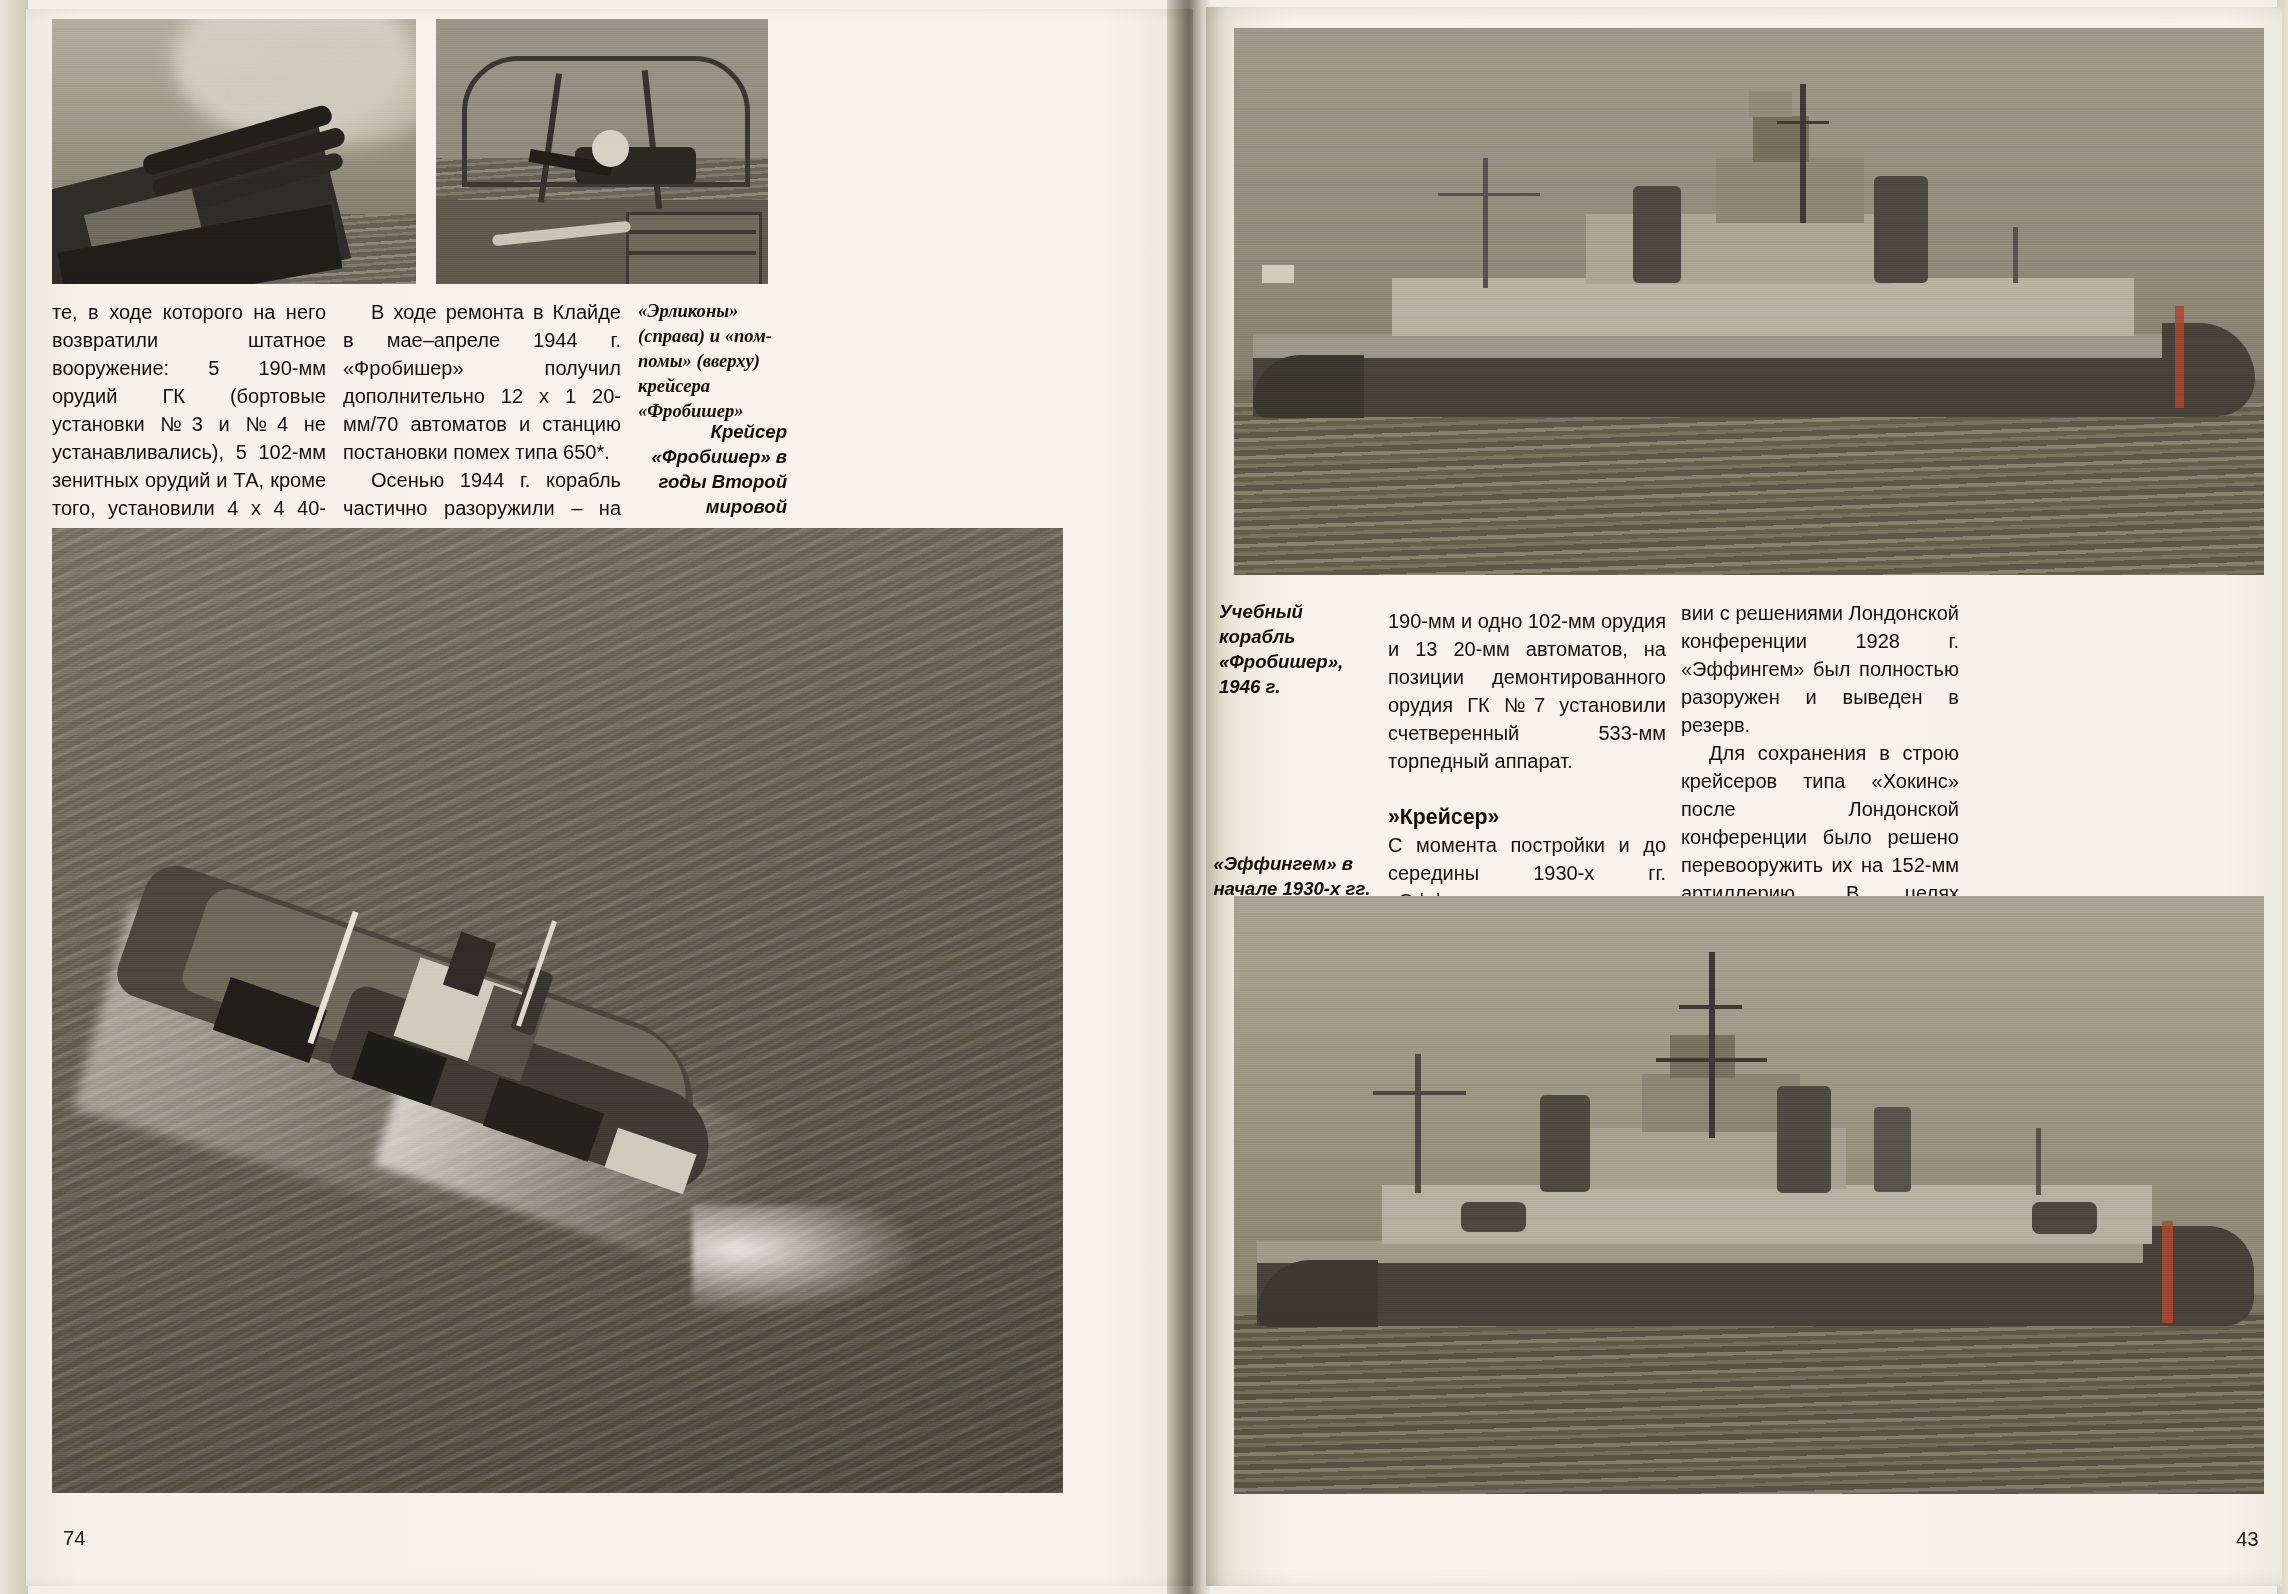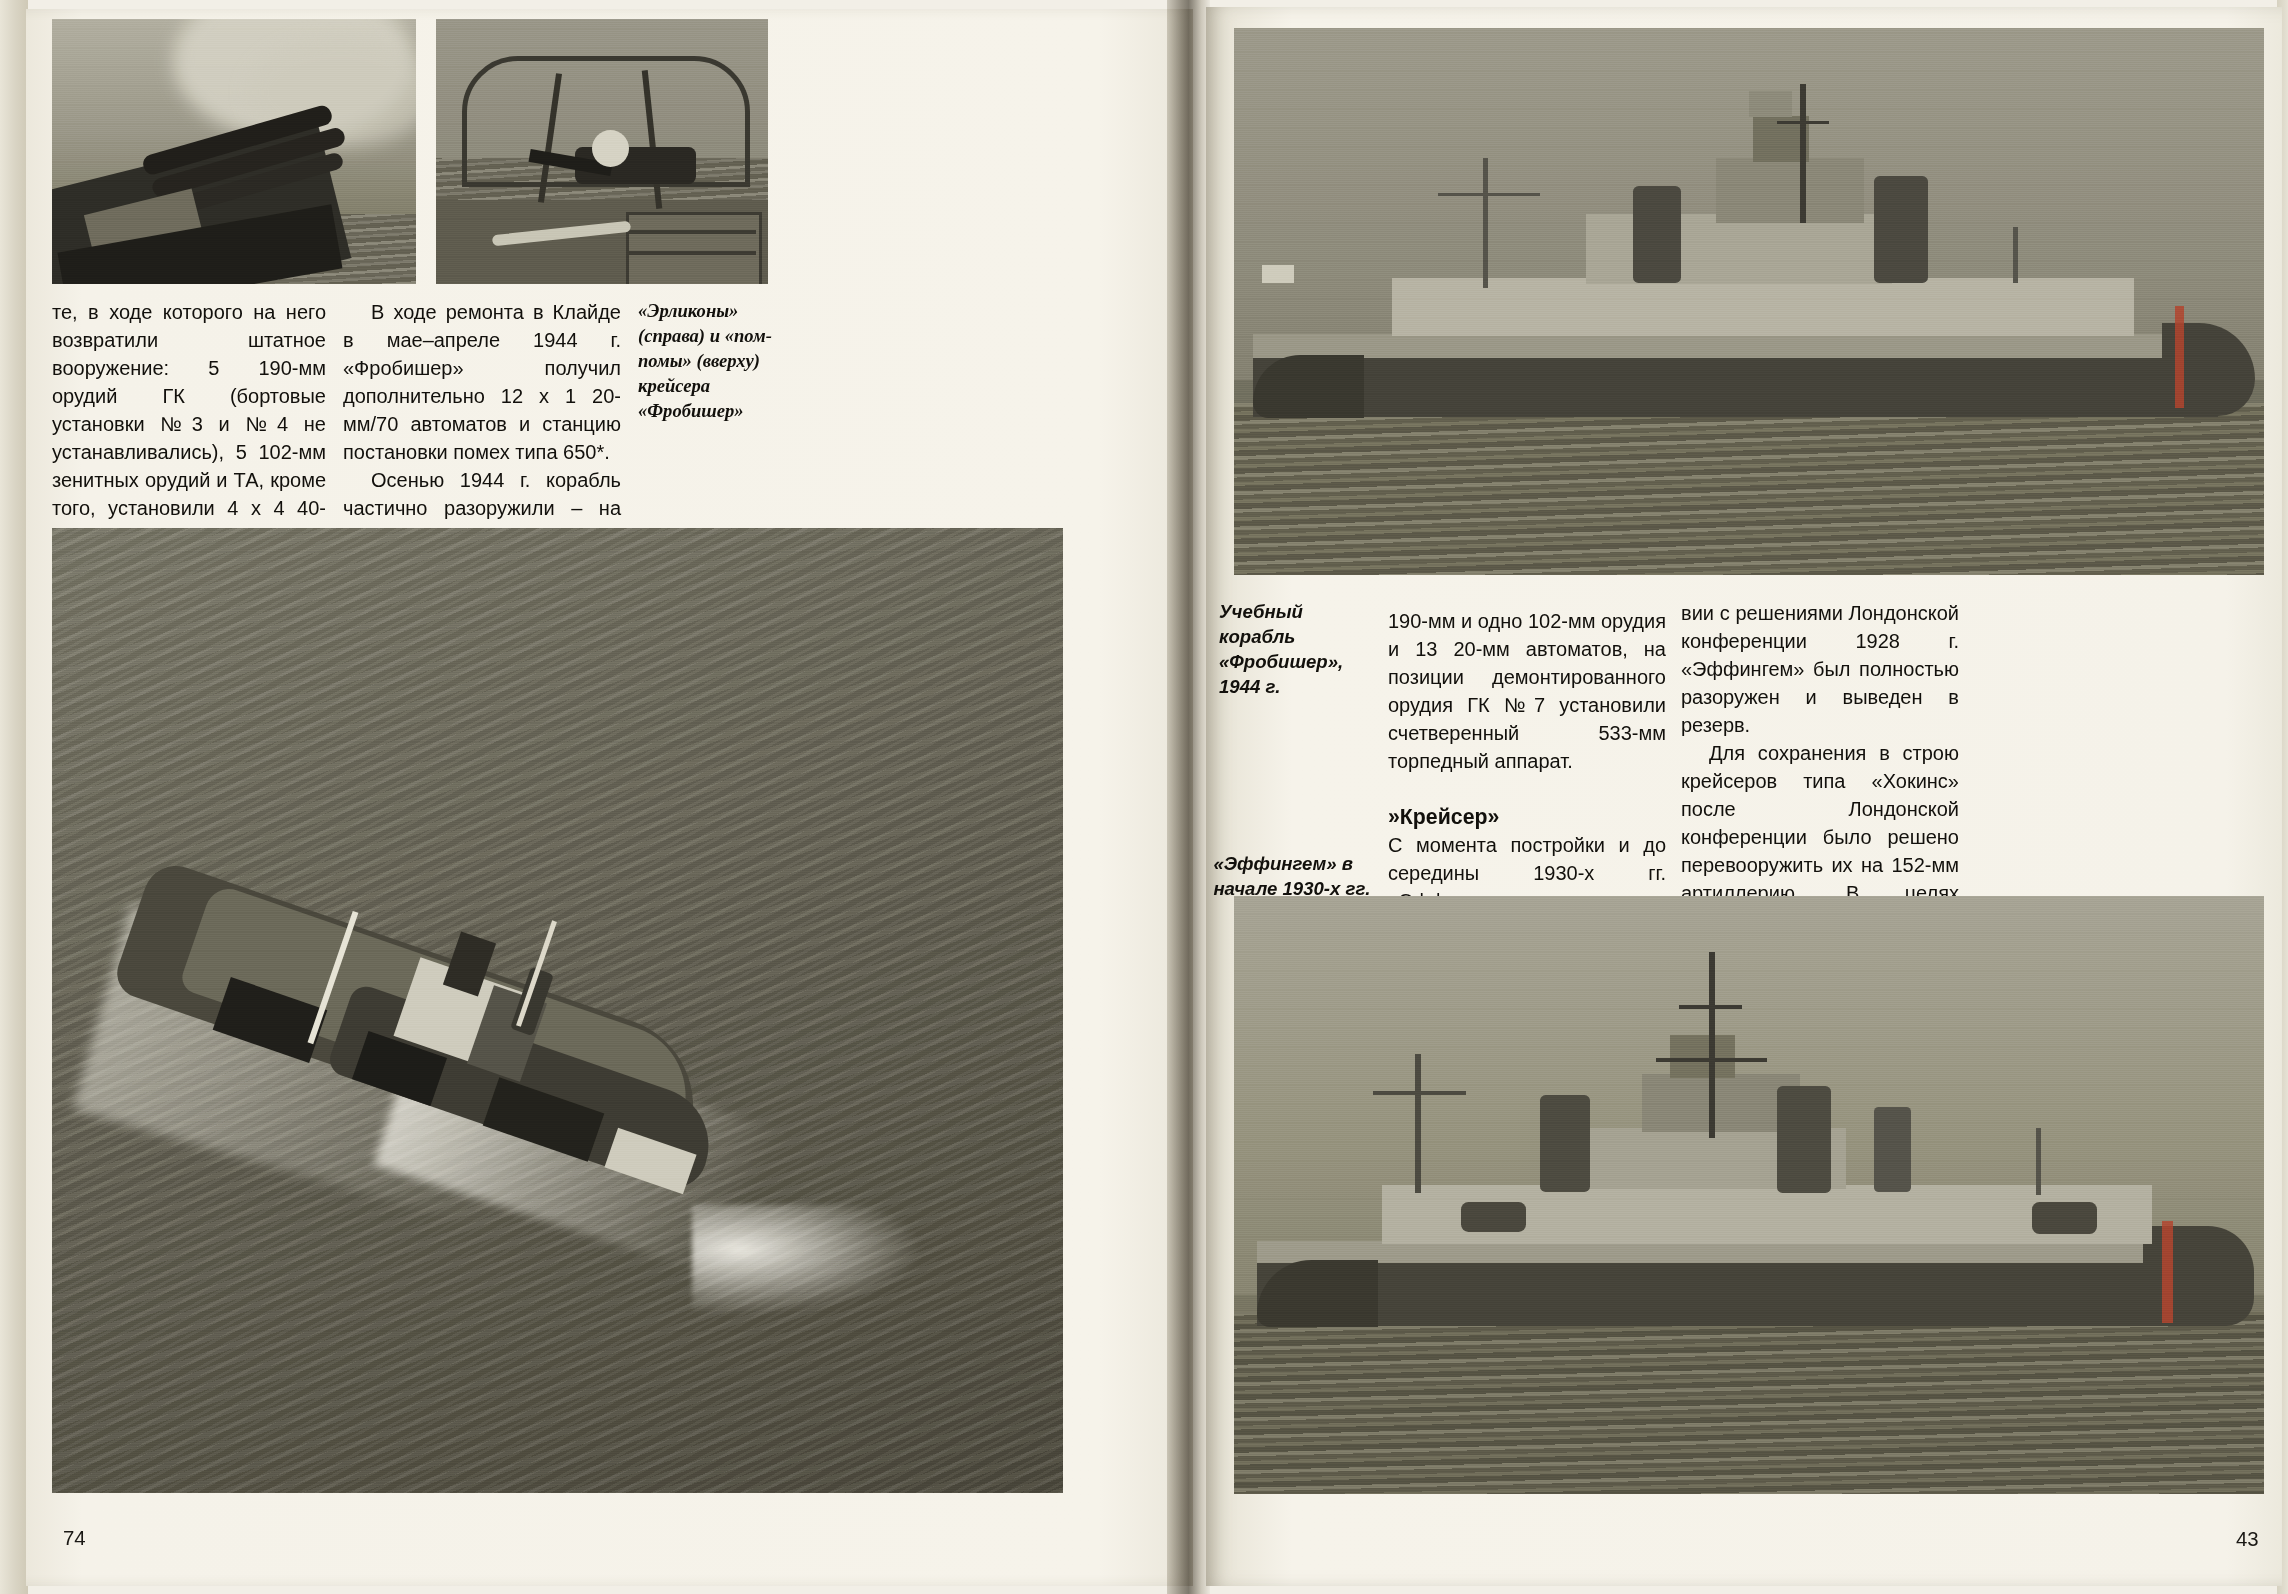--- a/index.html
+++ b/index.html
@@ -175,20 +175,23 @@
     </div>
 
     <div class="col" style="left:317px; top:289px; width:278px;">
       <p class="indent">В ходе ремонта в Клайде в мае–апреле 1944 г. «Фробишер» получил дополнительно 12 х 1 20-мм/70 автоматов и станцию постановки помех типа 650*.</p>
       <p class="indent">Осенью 1944 г. корабль частично разоружили – на нем остались три</p>
     </div>
 
     <div class="caption" style="left:612px; top:289px; width:148px;font-family:Liberation Serif, serif;">
       <span>«Эрликоны» (справа) и «пом-помы» (вверху) крейсера «Фробишер»</span>
     </div>
+    <div class="caption right" style="left:594px; top:410px; width:167px;">
+      <span>Крейсер «Фробишер» в годы Второй мировой</span>
+    </div>
 
     <div class="photo" style="left:26px; top:519px; width:1011px; height:965px; background:#5d5a4c;">
       <div class="sky" style="background:linear-gradient(160deg,#7c7a6a 0%,#6b6859 35%,#5b584a 70%,#4e4b3e 100%);"></div>
       <div style="position:absolute; inset:0; background:repeating-linear-gradient(-20deg, rgba(255,255,255,0.05) 0 5.6px, rgba(0,0,0,0.05) 5.6px 15px);"></div>
       <div style="position:absolute; inset:0; background:repeating-linear-gradient(-28deg, rgba(255,255,255,0.04) 0 2.8px, rgba(0,0,0,0.04) 2.8px 8.3px);"></div>
 
       <div style="position:absolute; left:37px; top:464px; width:668px; height:213px; background:linear-gradient(110deg, rgba(235,233,222,0.55), rgba(235,233,222,0) 70%); transform:rotate(16deg); filter:blur(5.6px);"></div>
       <div style="position:absolute; left:334px; top:557px; width:482px; height:158px; background:linear-gradient(100deg, rgba(245,243,234,0.75), rgba(245,243,234,0) 75%); transform:rotate(18deg); filter:blur(4.6px);"></div>
 
       <div style="position:absolute; left:65px; top:422px; width:594px; height:139px; background:#4a483d; transform:rotate(19deg); border-radius:37px 102px 56px 28px;"></div>
@@ -245,21 +248,21 @@
       <div style="position:absolute; left:515px; top:63px; width:43px; height:26px; background:#8e8b7b;"></div>
       <div style="position:absolute; left:779px; top:199px; width:4.6px; height:56px; background:#56544b;"></div>
 
       <div style="position:absolute; left:28px; top:237px; width:32px; height:18.6px; background:#cfccbc;"></div>
 
       <div style="position:absolute; left:941px; top:278px; width:9.3px; height:102px; background:#b2442e; opacity:.85;"></div>
       <div class="ph-grain"></div>
     </div>
 
     <div class="caption" style="left:13px; top:592px; width:148px;">
-      <span>Учебный корабль «Фробишер», 1944 г.</span>
+      <span>Учебный корабль «Фробишер», 1946 г.</span>
     </div>
 
     <div class="caption" style="left:7.4px; top:844px; width:158px;">
       <span>«Эффингем» в начале 1930-х гг.</span>
     </div>
 
     <div class="col" style="left:182px; top:600px; width:278px;">
       <p>190-мм и одно 102-мм орудия и 13 20-мм автоматов, на позиции демонтированного орудия ГК №7 установили счетверенный 533-мм торпедный аппарат.</p>
       <p class="subhead" style="margin-top:28px;">»Крейсер»</p>
       <p>С момента постройки и до середины 1930-х гг. «Эффингем» не подвергался каким-либо модернизациям. В 1936 г. в соответст-</p>

